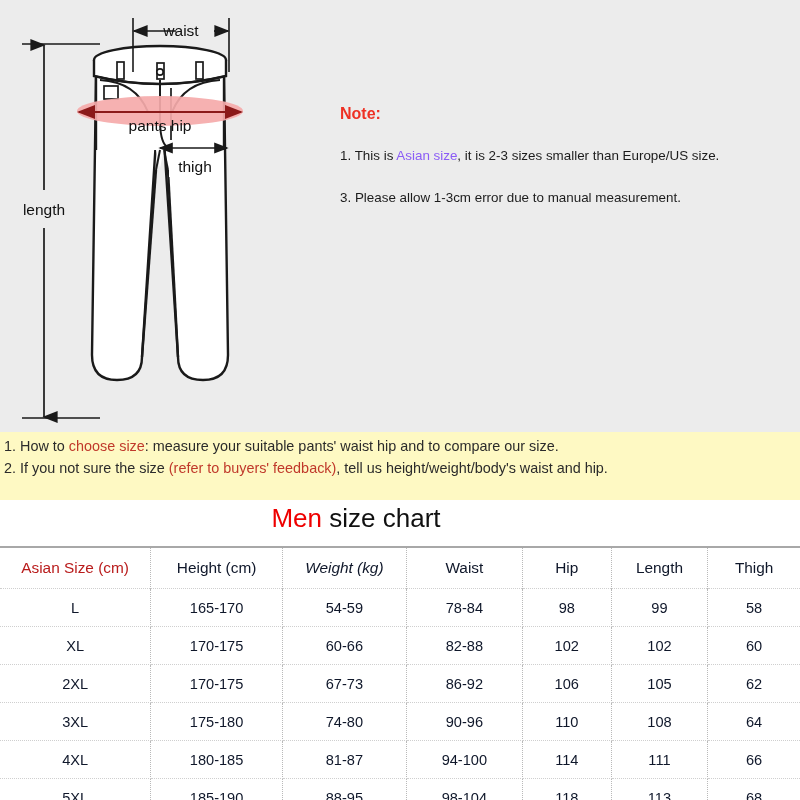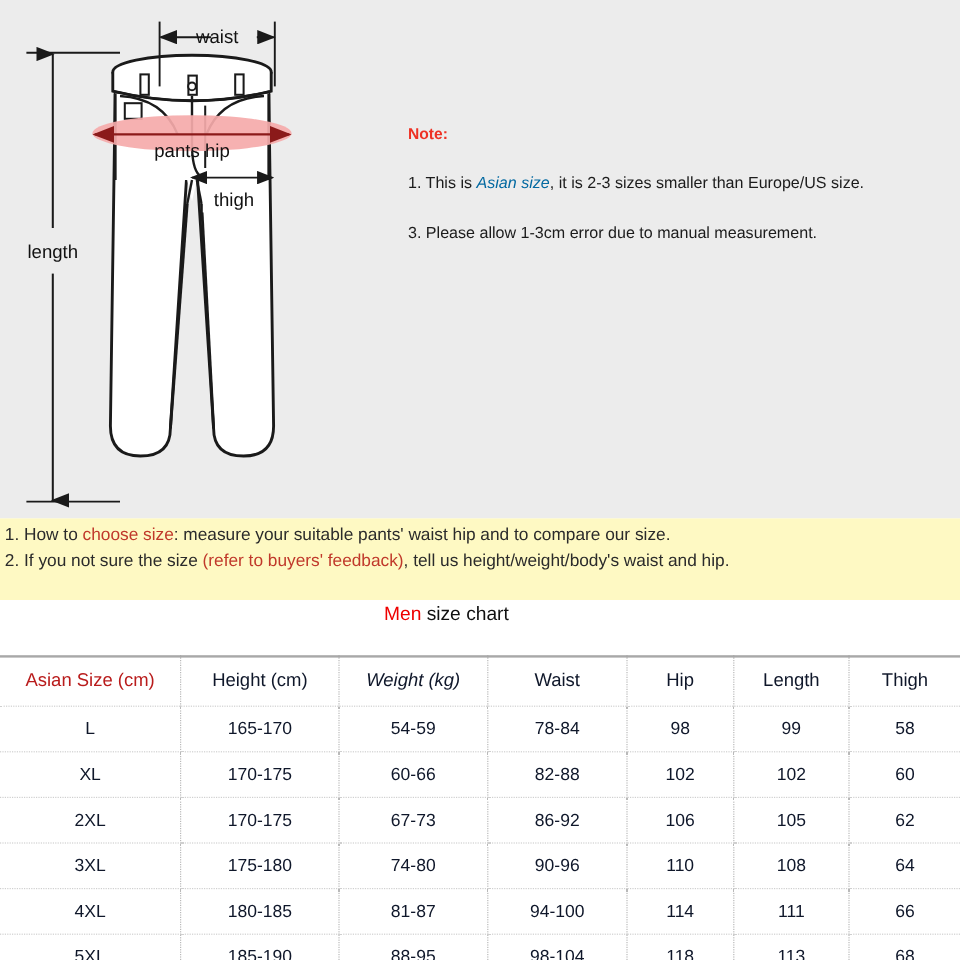--- a/index.html
+++ b/index.html
@@ -32,33 +32,33 @@
   #diagram svg { display: block; }
 
   
   #note-block {
     position: absolute;
     left: 340px; top: 104px;
     width: 455px;
   }
   .note-title {
     color: #ee3124;
-    font-size: 13px;
+    font-size: 16px;
     font-weight: bold;
     margin: 0 0 22px 0;
     line-height: 1.2;
   }
   .note-item {
     color: #1c1c1c;
     font-size: 13.4px;
     line-height: 1.62;
     margin: 0 0 20px 0;
   }
   .note-item:last-child { margin-bottom: 0; }
-  .note-red { color: #0369a1; font-style: italic; }
+  .note-red { color: #8b5cf6; }
 
   
   #instructions {
     position: absolute;
     left: 0; top: 432px;
     width: 800px; height: 68px;
     background: #fef9c3;
     padding: 4px 0 0 4px;
     box-sizing: border-box;
   }
@@ -69,24 +69,23 @@
     white-space: nowrap;
   }
   .instr-red { color: #c0392b; }
 
   
   #chart-title {
     position: absolute;
     left: 0; top: 505px;
     width: 712px;
     text-align: center;
-    font-size: 16px;
+    font-size: 26px;
     line-height: 1.05;
     color: #101010;
-    margin-left: 16px;
   }
   #chart-title .title-red {
     color: #ee0000;
   }
 
   
   #size-table-wrap {
     position: absolute;
     left: 0; top: 546px;
     width: 800px;

